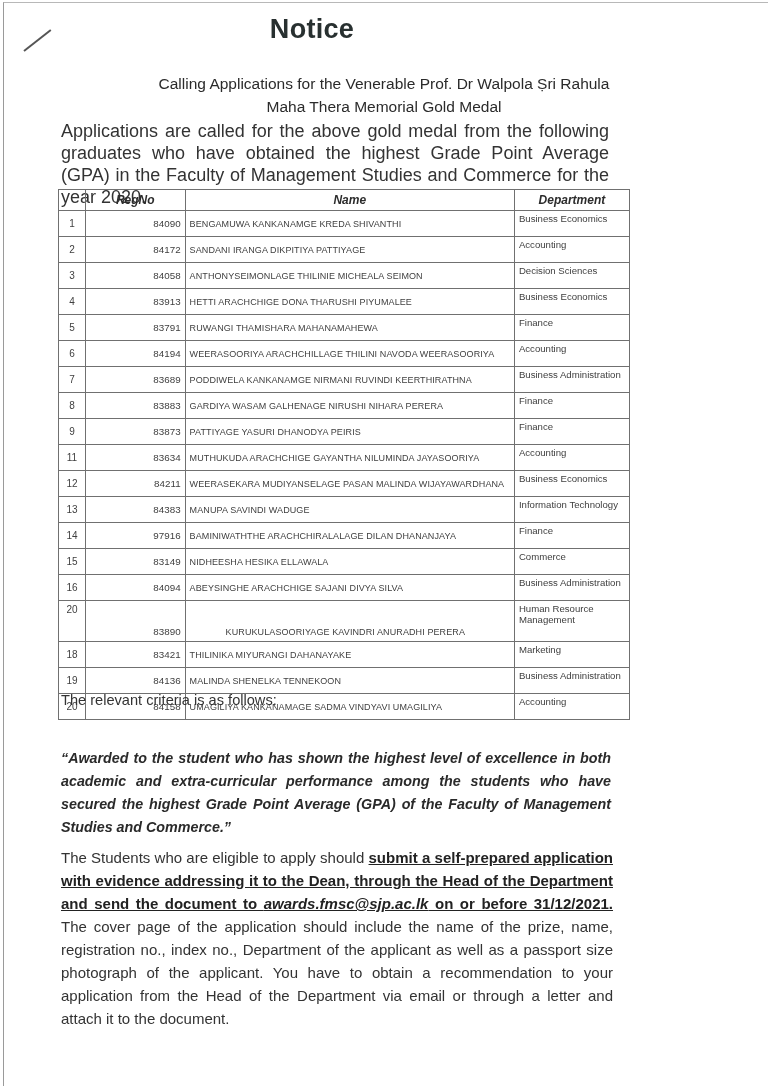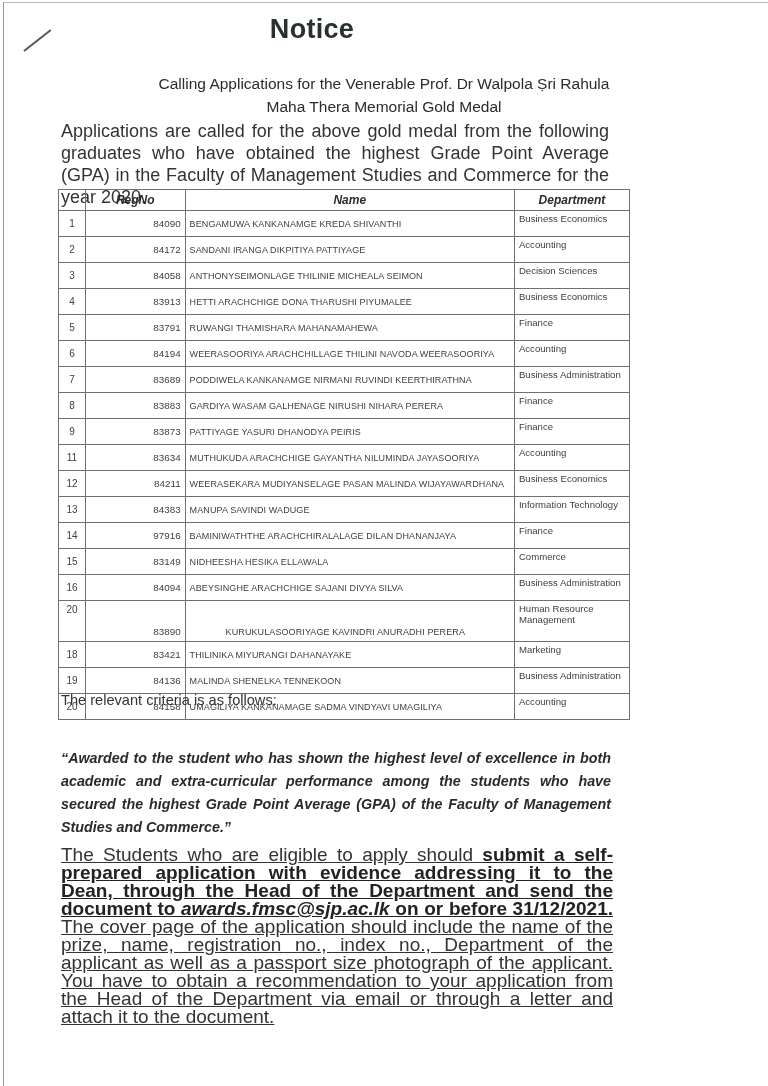--- a/index.html
+++ b/index.html
@@ -25,22 +25,22 @@
   table.grad td.num { width: 20px; text-align: center; font-size: 10px; vertical-align: middle; }
   table.grad td.reg { width: 63px; text-align: right; font-size: 9.8px; margin-left: 42px; }
   table.grad td.name { width: 339px; font-size: 9px; letter-spacing: 0.1px; }
   table.grad td.dept { width: 118px; font-size: 9.6px; vertical-align: top; padding-top: 2px; }
   table.grad tr.tall td { height: 36px; }
   table.grad tr.tall td.num { vertical-align: top; padding-top: 3px; }
   table.grad tr.tall td.reg, table.grad tr.tall td.name { vertical-align: bottom; padding-bottom: 4px; padding-left: 40px; }
   .criteria-intro { position: absolute; left: 61px; top: 692px; font-size: 14.6px; color: #333; }
   .criteria-quote { position: absolute; left: 61px; width: 550px; top: 747px; font-size: 14.3px;
     font-weight: bold; font-style: italic; line-height: 23px; text-align: justify; color: #2a2a2a; }
-  .instructions { position: absolute; left: 61px; width: 552px; top: 846px; font-size: 19px;
-    line-height: 18px; text-align: justify; color: #333; text-decoration: underline; }
+  .instructions { position: absolute; left: 61px; width: 552px; top: 846px; font-size: 15px;
+    line-height: 23px; text-align: justify; color: #333; }
   .instructions .emph { font-weight: bold; text-decoration: underline; color: #222; }
   .instructions .email { font-style: italic; }
 </style>
 </head>
 <body>
 
 <div class="page-frame"></div>
 <div class="pen-mark"></div>
 
 <div class="title">Notice</div>

